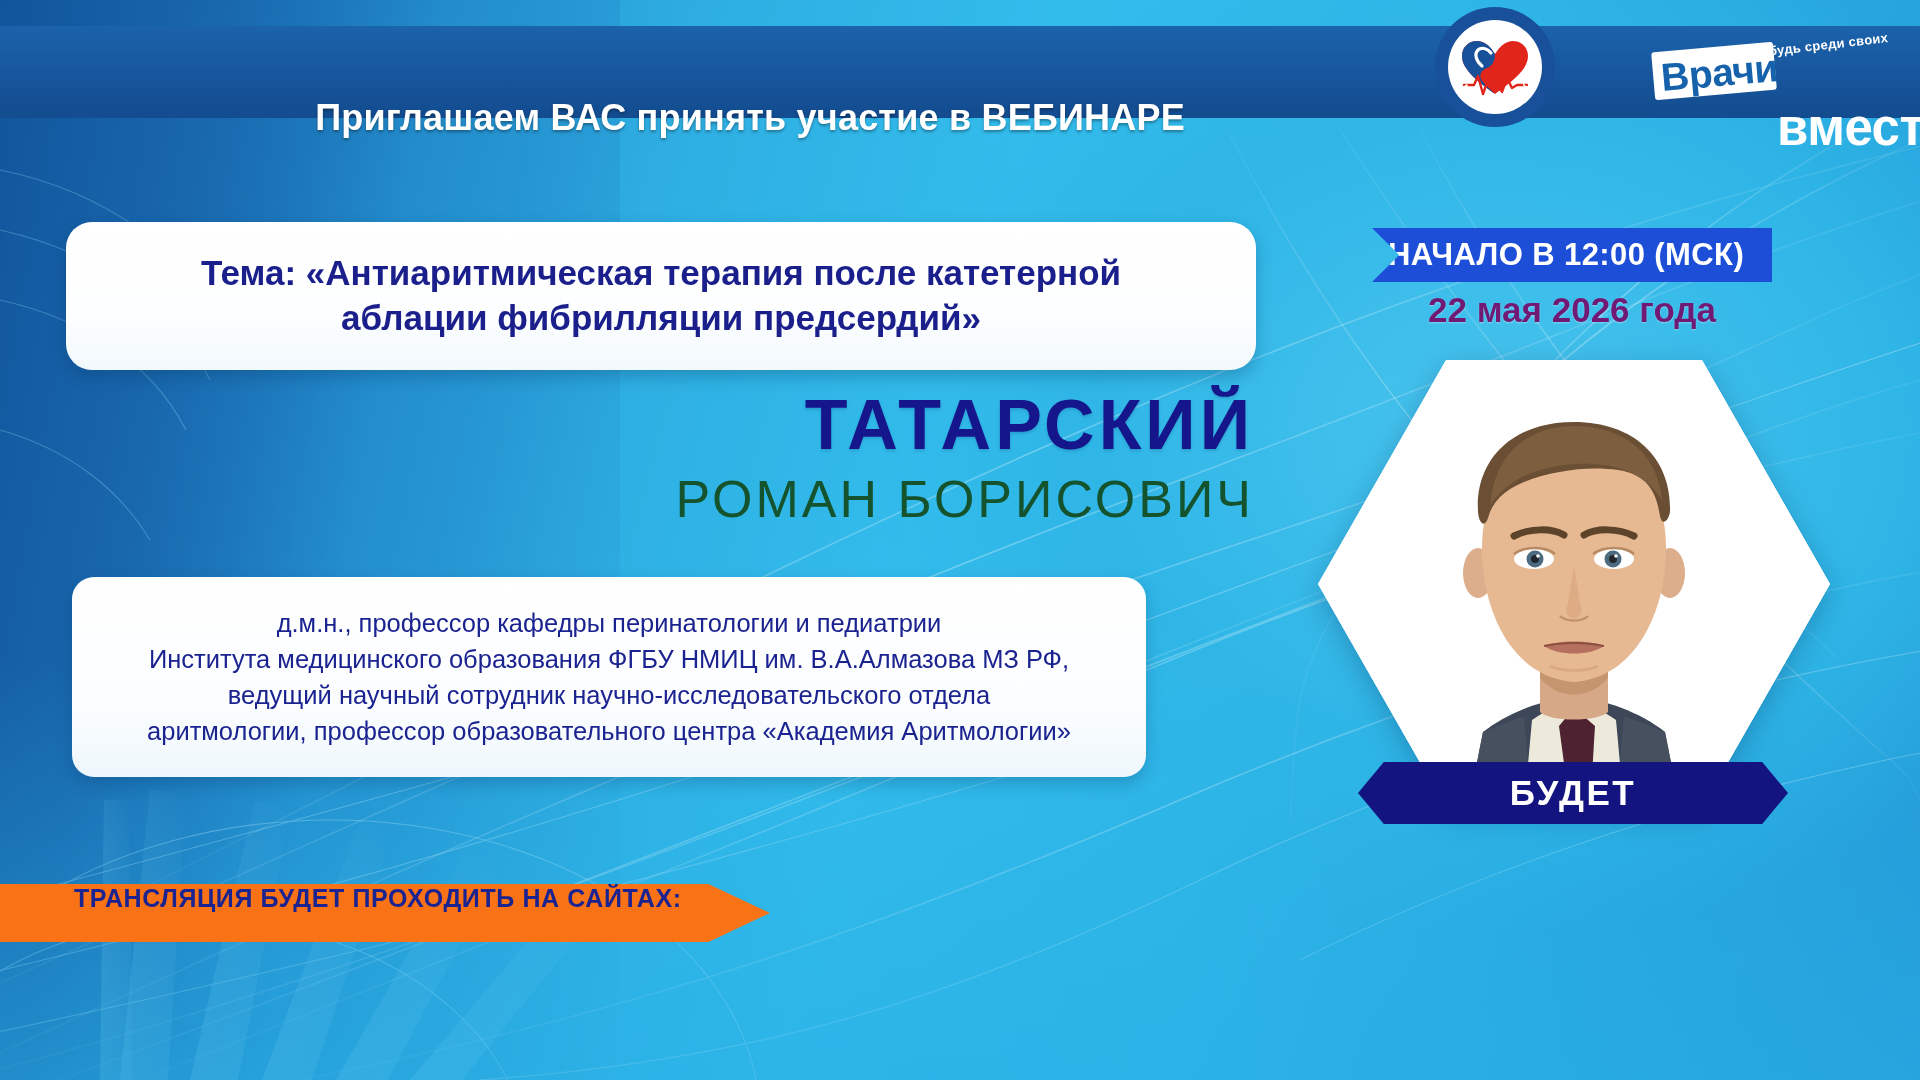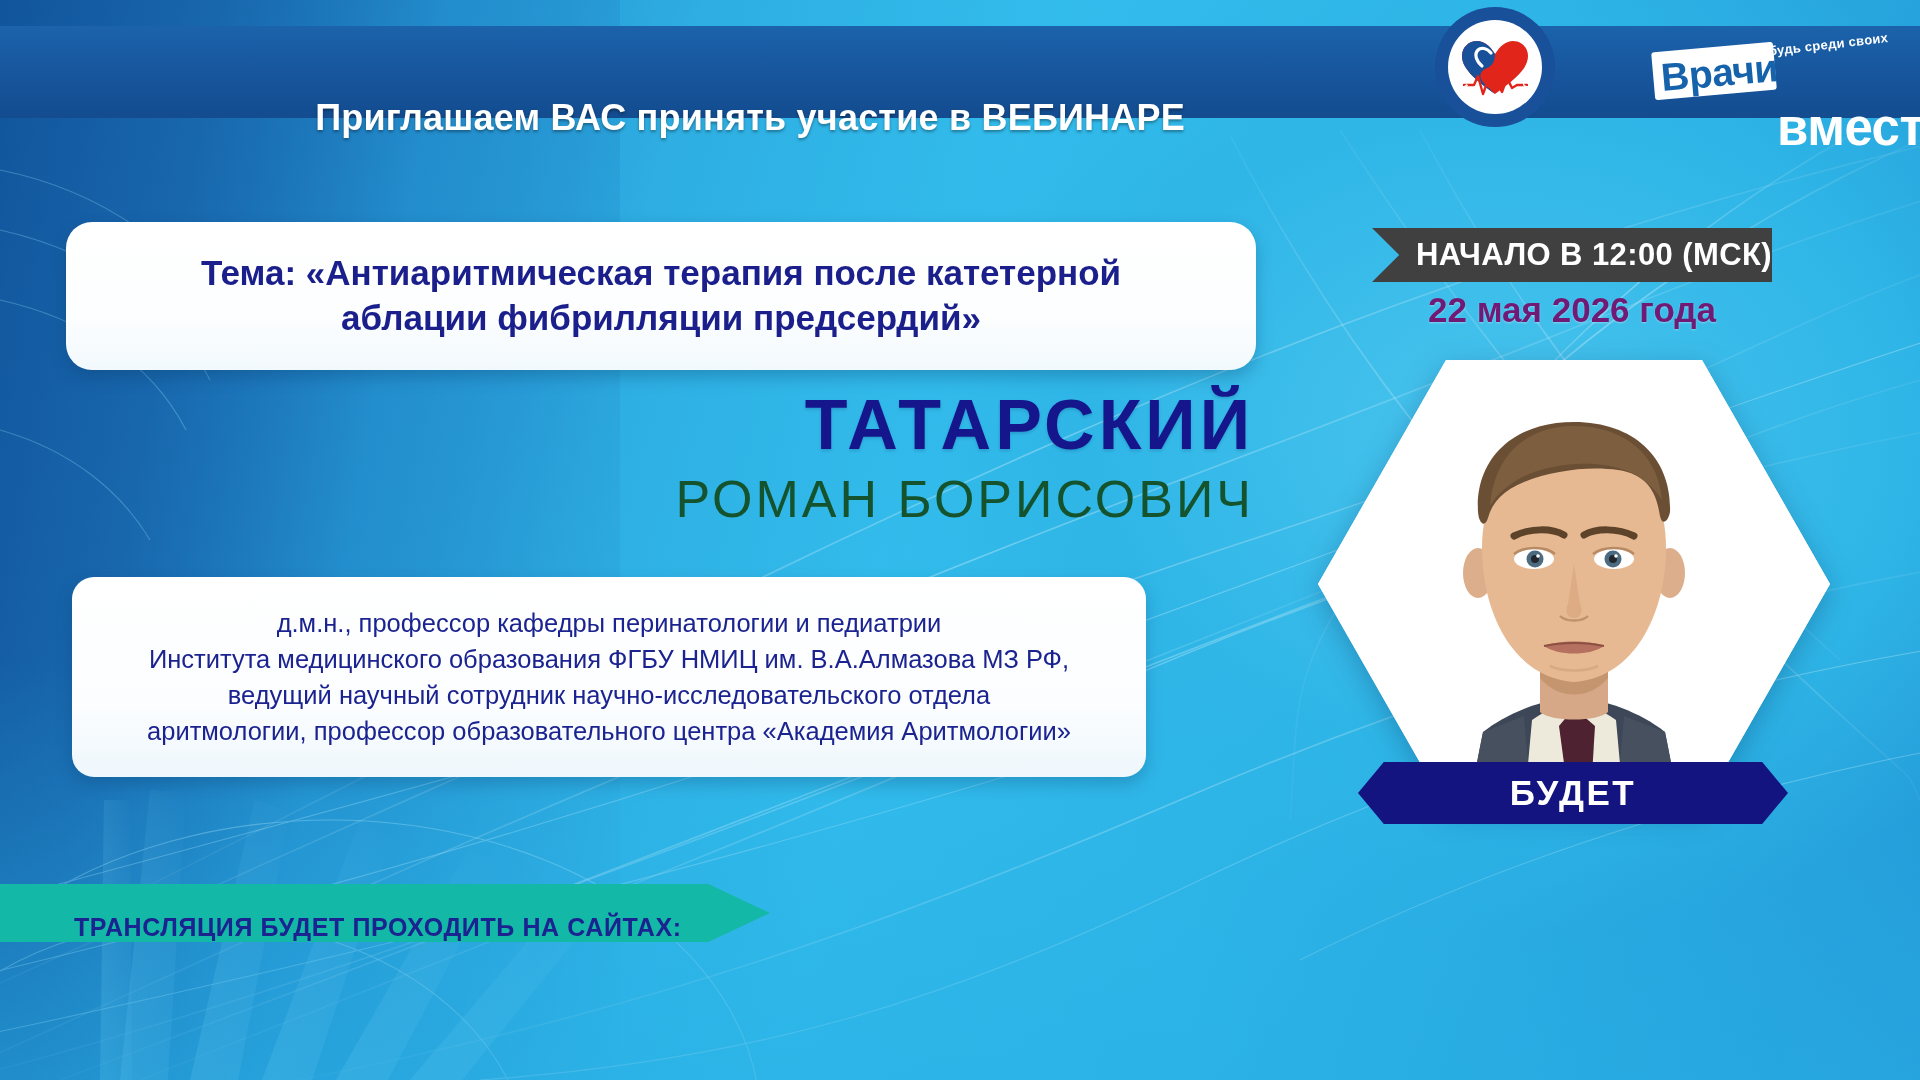--- a/index.html
+++ b/index.html
@@ -108,23 +108,23 @@
     z-index:5;
   }
   .bio-text {
     color:#1b2390; font-size:25.5px; line-height:1.42; text-align:center;
     white-space:pre-line; padding:0 22px;
   }
 
   
   .time-banner {
     position:absolute; left:1372px; top:228px; width:400px; height:54px;
-    background:#404040; z-index:6;
+    background:#1d4ed8; z-index:6;
     clip-path:polygon(0 0, 100% 0, 100% 100%, 0 100%, 6.8% 50%);
-    display:flex; align-items:center; justify-content:flex-end;
+    display:flex; align-items:center; justify-content:flex-start;
     filter:drop-shadow(0 4px 5px rgba(0,40,90,.35));
   }
   .time-banner span { color:#ffffff; font-size:31px; font-weight:bold; letter-spacing:.4px; padding-left:16px; }
   .date-text {
     position:absolute; left:1372px; top:290px; width:400px;
     text-align:center; color:#701a75; font-size:35px; font-weight:bold;
     text-shadow:0 1px 2px rgba(255,255,255,.35); z-index:6;
   }
 
   
@@ -147,23 +147,23 @@
     background:#141480; z-index:7;
     clip-path:polygon(6% 0, 94% 0, 100% 50%, 94% 100%, 6% 100%, 0 50%);
     display:flex; align-items:center; justify-content:center;
     filter:drop-shadow(0 4px 6px rgba(0,40,90,.38));
   }
   .lector-badge span { color:#ffffff; font-size:35px; font-weight:bold; letter-spacing:2.5px; }
 
   
   .broadcast-banner {
     position:absolute; left:0px; top:884px; width:770px; height:58px;
-    background:#14b8a6; z-index:6;
+    background:#f97316; z-index:6;
     clip-path:polygon(0 0, 92% 0, 100% 50%, 92% 100%, 0 100%);
-    display:flex; align-items:flex-end;
+    display:flex; align-items:flex-start;
     filter:drop-shadow(0 3px 6px rgba(0,40,90,.3));
   }
   .broadcast-banner span {
     color:#1b2390; font-size:25px; font-weight:bold; letter-spacing:.6px;
     padding-left:74px;
   }
   .sites { position:absolute; left:786px; top:878px; z-index:6; }
   .site-line {
     color:#16168c; font-size:30px; font-weight:bold; letter-spacing:1.2px; line-height:1.42;
     text-shadow:0 1px 2px rgba(255,255,255,.3);

